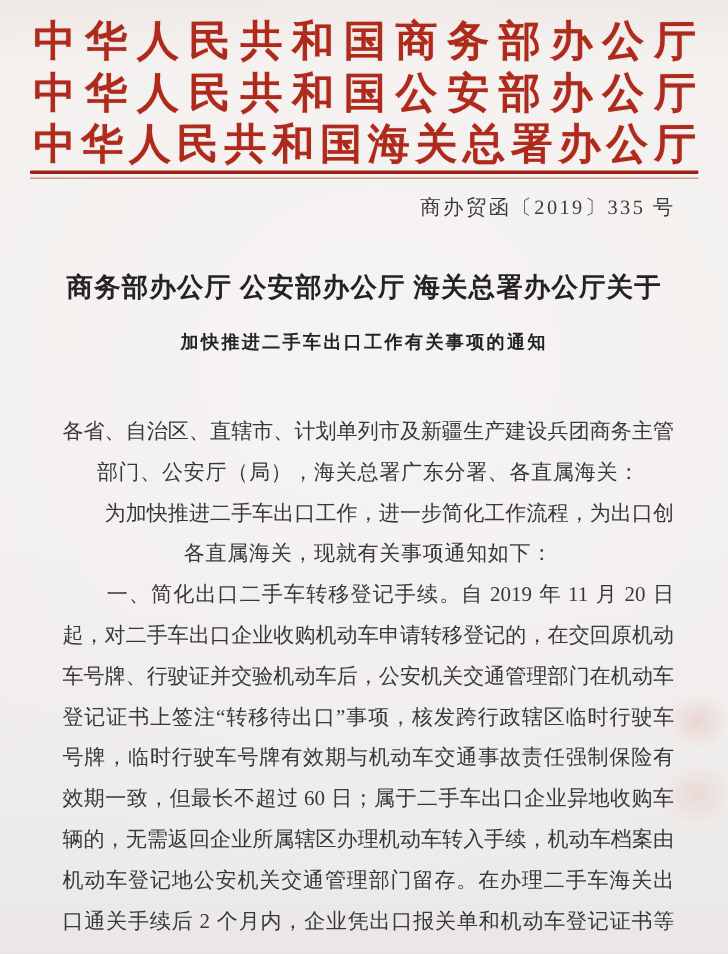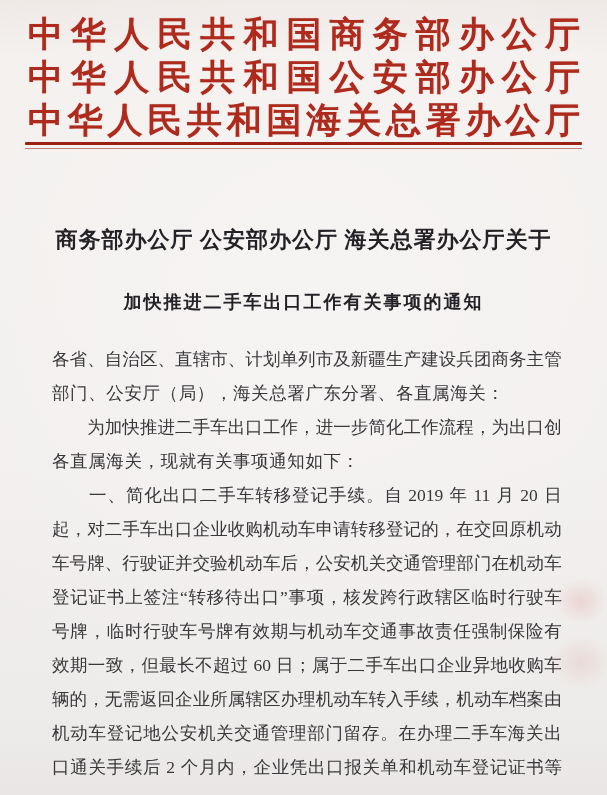--- a/index.html
+++ b/index.html
@@ -63,33 +63,33 @@
   .title {
     position: absolute;
     left: 0;
     top: 225px;
     width: 607px;
     text-align: center;
     font-weight: bold;
     color: #242226;
   }
   .title-line-1 { font-size: 22px; letter-spacing: 1px; line-height: 30px; }
-  .title-line-2 { font-size: 18px; letter-spacing: 2px; line-height: 30px; margin-top: 32px; }
+  .title-line-2 { font-size: 15px; letter-spacing: 2px; line-height: 30px; margin-top: 16px; }
 
   
   .body-text {
     position: absolute;
     left: 52px;
     top: 342px;
     width: 510px;
     font-size: 17.5px;
     color: #38373a;
   }
   .line { height: 34px; line-height: 34px; }
-  .line.plain { letter-spacing: 0.6px; white-space: pre; text-align: left; }
+  .line.plain { letter-spacing: 0.6px; white-space: pre; text-align: center; }
 
   
   .stamp-bleed-a {
     position: absolute; right: -10px; top: 570px;
     width: 72px; height: 62px;
     background: radial-gradient(closest-side, rgba(204,84,74,0.16), rgba(204,84,74,0) 75%);
   }
   .stamp-bleed-b {
     position: absolute; right: -14px; top: 626px;
     width: 80px; height: 72px;
@@ -103,20 +103,21 @@
 
   <div class="header">
     <div class="header-line spread"><span>中</span><span>华</span><span>人</span><span>民</span><span>共</span><span>和</span><span>国</span><span>商</span><span>务</span><span>部</span><span>办</span><span>公</span><span>厅</span></div>
     <div class="header-line spread"><span>中</span><span>华</span><span>人</span><span>民</span><span>共</span><span>和</span><span>国</span><span>公</span><span>安</span><span>部</span><span>办</span><span>公</span><span>厅</span></div>
     <div class="header-line spread"><span>中</span><span>华</span><span>人</span><span>民</span><span>共</span><span>和</span><span>国</span><span>海</span><span>关</span><span>总</span><span>署</span><span>办</span><span>公</span><span>厅</span></div>
   </div>
 
   <div class="rule-thick"></div>
   <div class="rule-thin"></div>
 
+  <div class="doc-number">商办贸函〔2019〕335 号</div>
 
   <div class="title">
     <div class="title-line-1">商务部办公厅 公安部办公厅 海关总署办公厅关于</div>
     <div class="title-line-2">加快推进二手车出口工作有关事项的通知</div>
   </div>
 
   <div class="body-text">
     <div class="line spread"><span>各</span><span>省</span><span>、</span><span>自</span><span>治</span><span>区</span><span>、</span><span>直</span><span>辖</span><span>市</span><span>、</span><span>计</span><span>划</span><span>单</span><span>列</span><span>市</span><span>及</span><span>新</span><span>疆</span><span>生</span><span>产</span><span>建</span><span>设</span><span>兵</span><span>团</span><span>商</span><span>务</span><span>主</span><span>管</span></div>
     <div class="line plain">部门、公安厅（局），海关总署广东分署、各直属海关：</div>
     <div class="line spread"><span>　</span><span>　</span><span>为</span><span>加</span><span>快</span><span>推</span><span>进</span><span>二</span><span>手</span><span>车</span><span>出</span><span>口</span><span>工</span><span>作</span><span>，</span><span>进</span><span>一</span><span>步</span><span>简</span><span>化</span><span>工</span><span>作</span><span>流</span><span>程</span><span>，</span><span>为</span><span>出</span><span>口</span><span>创</span></div>

